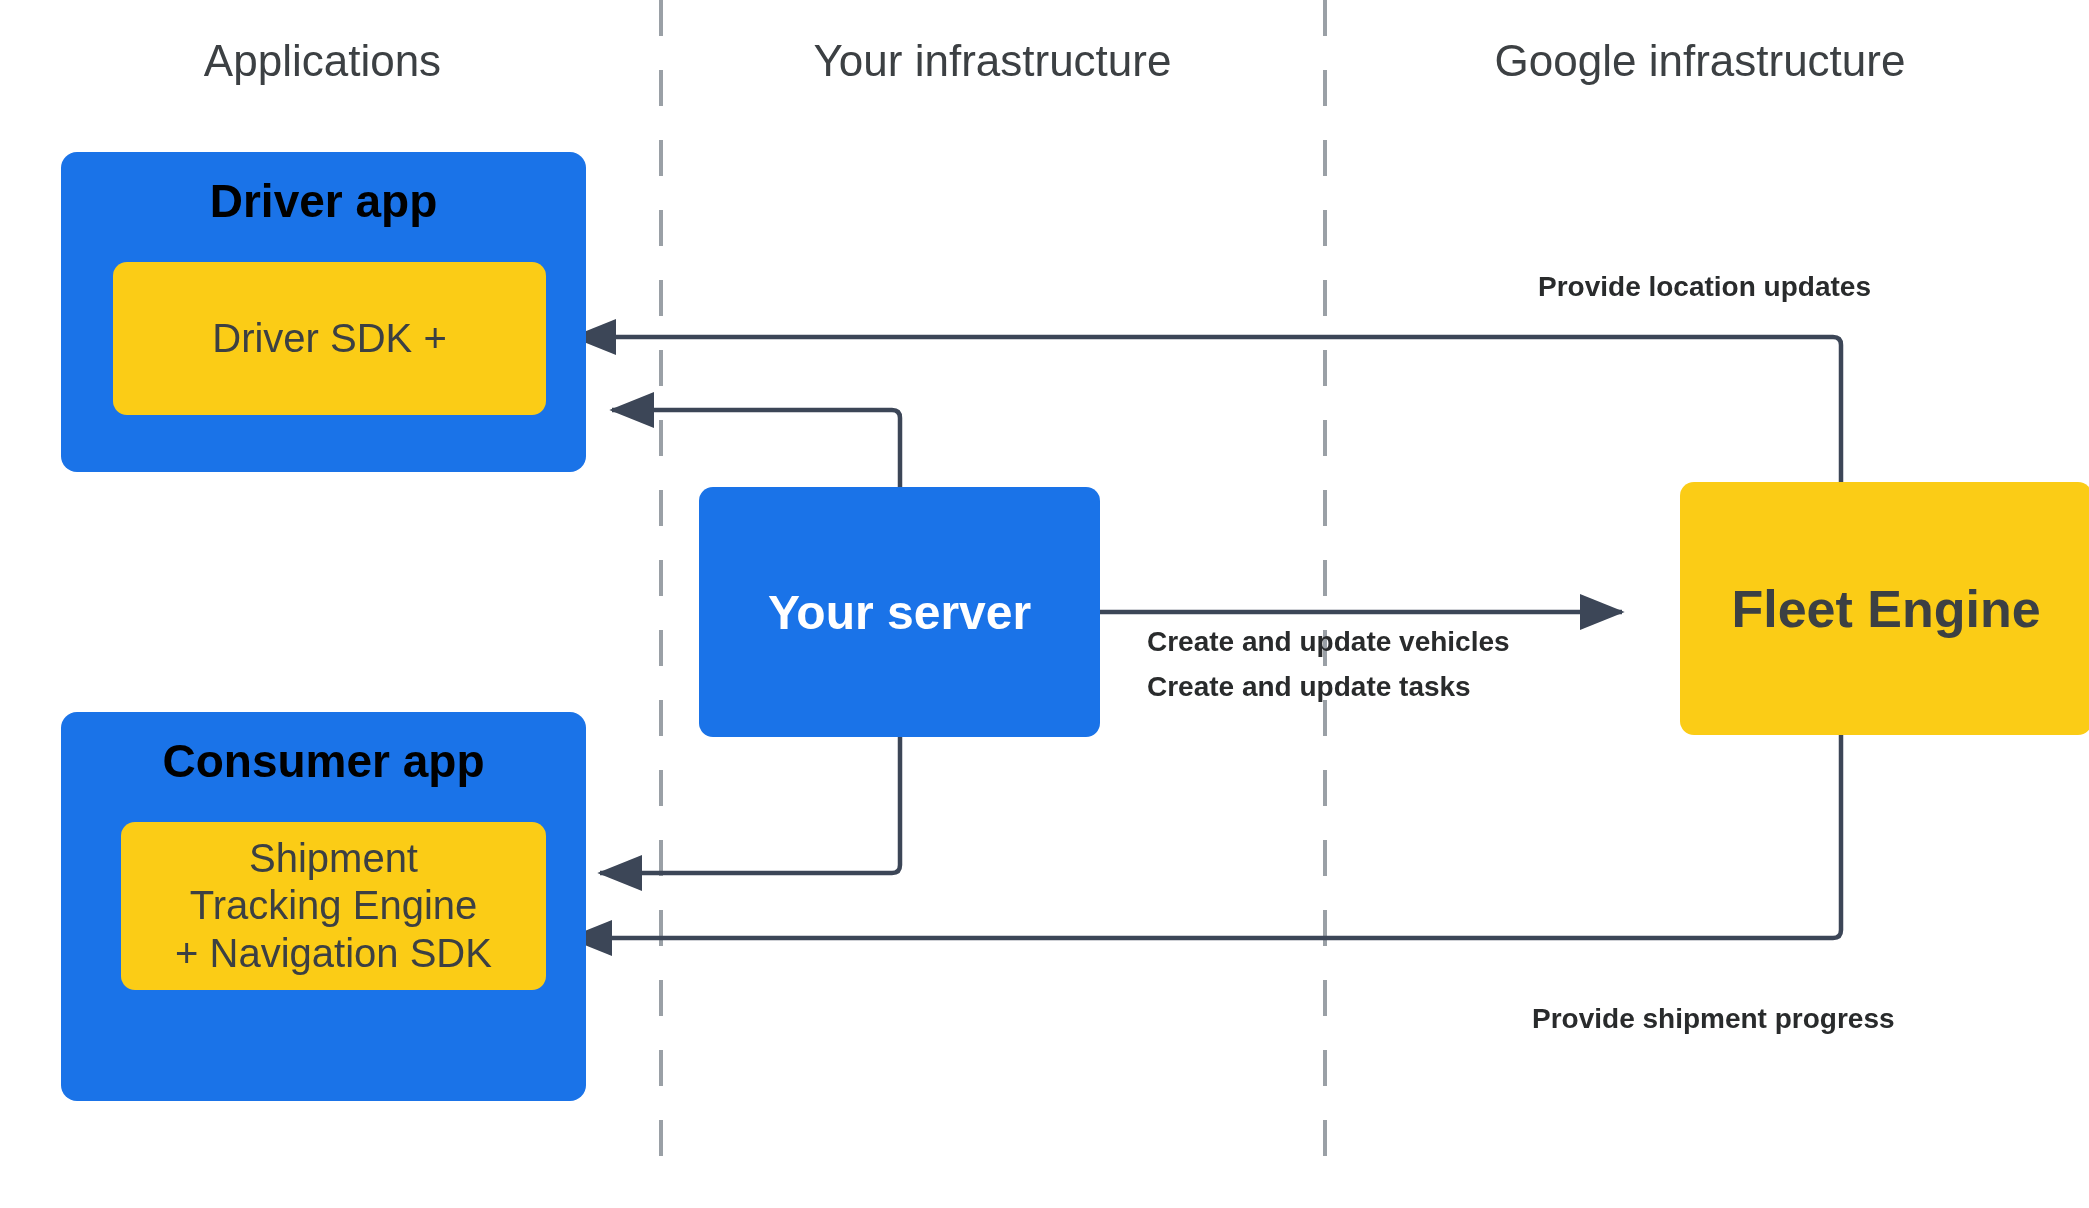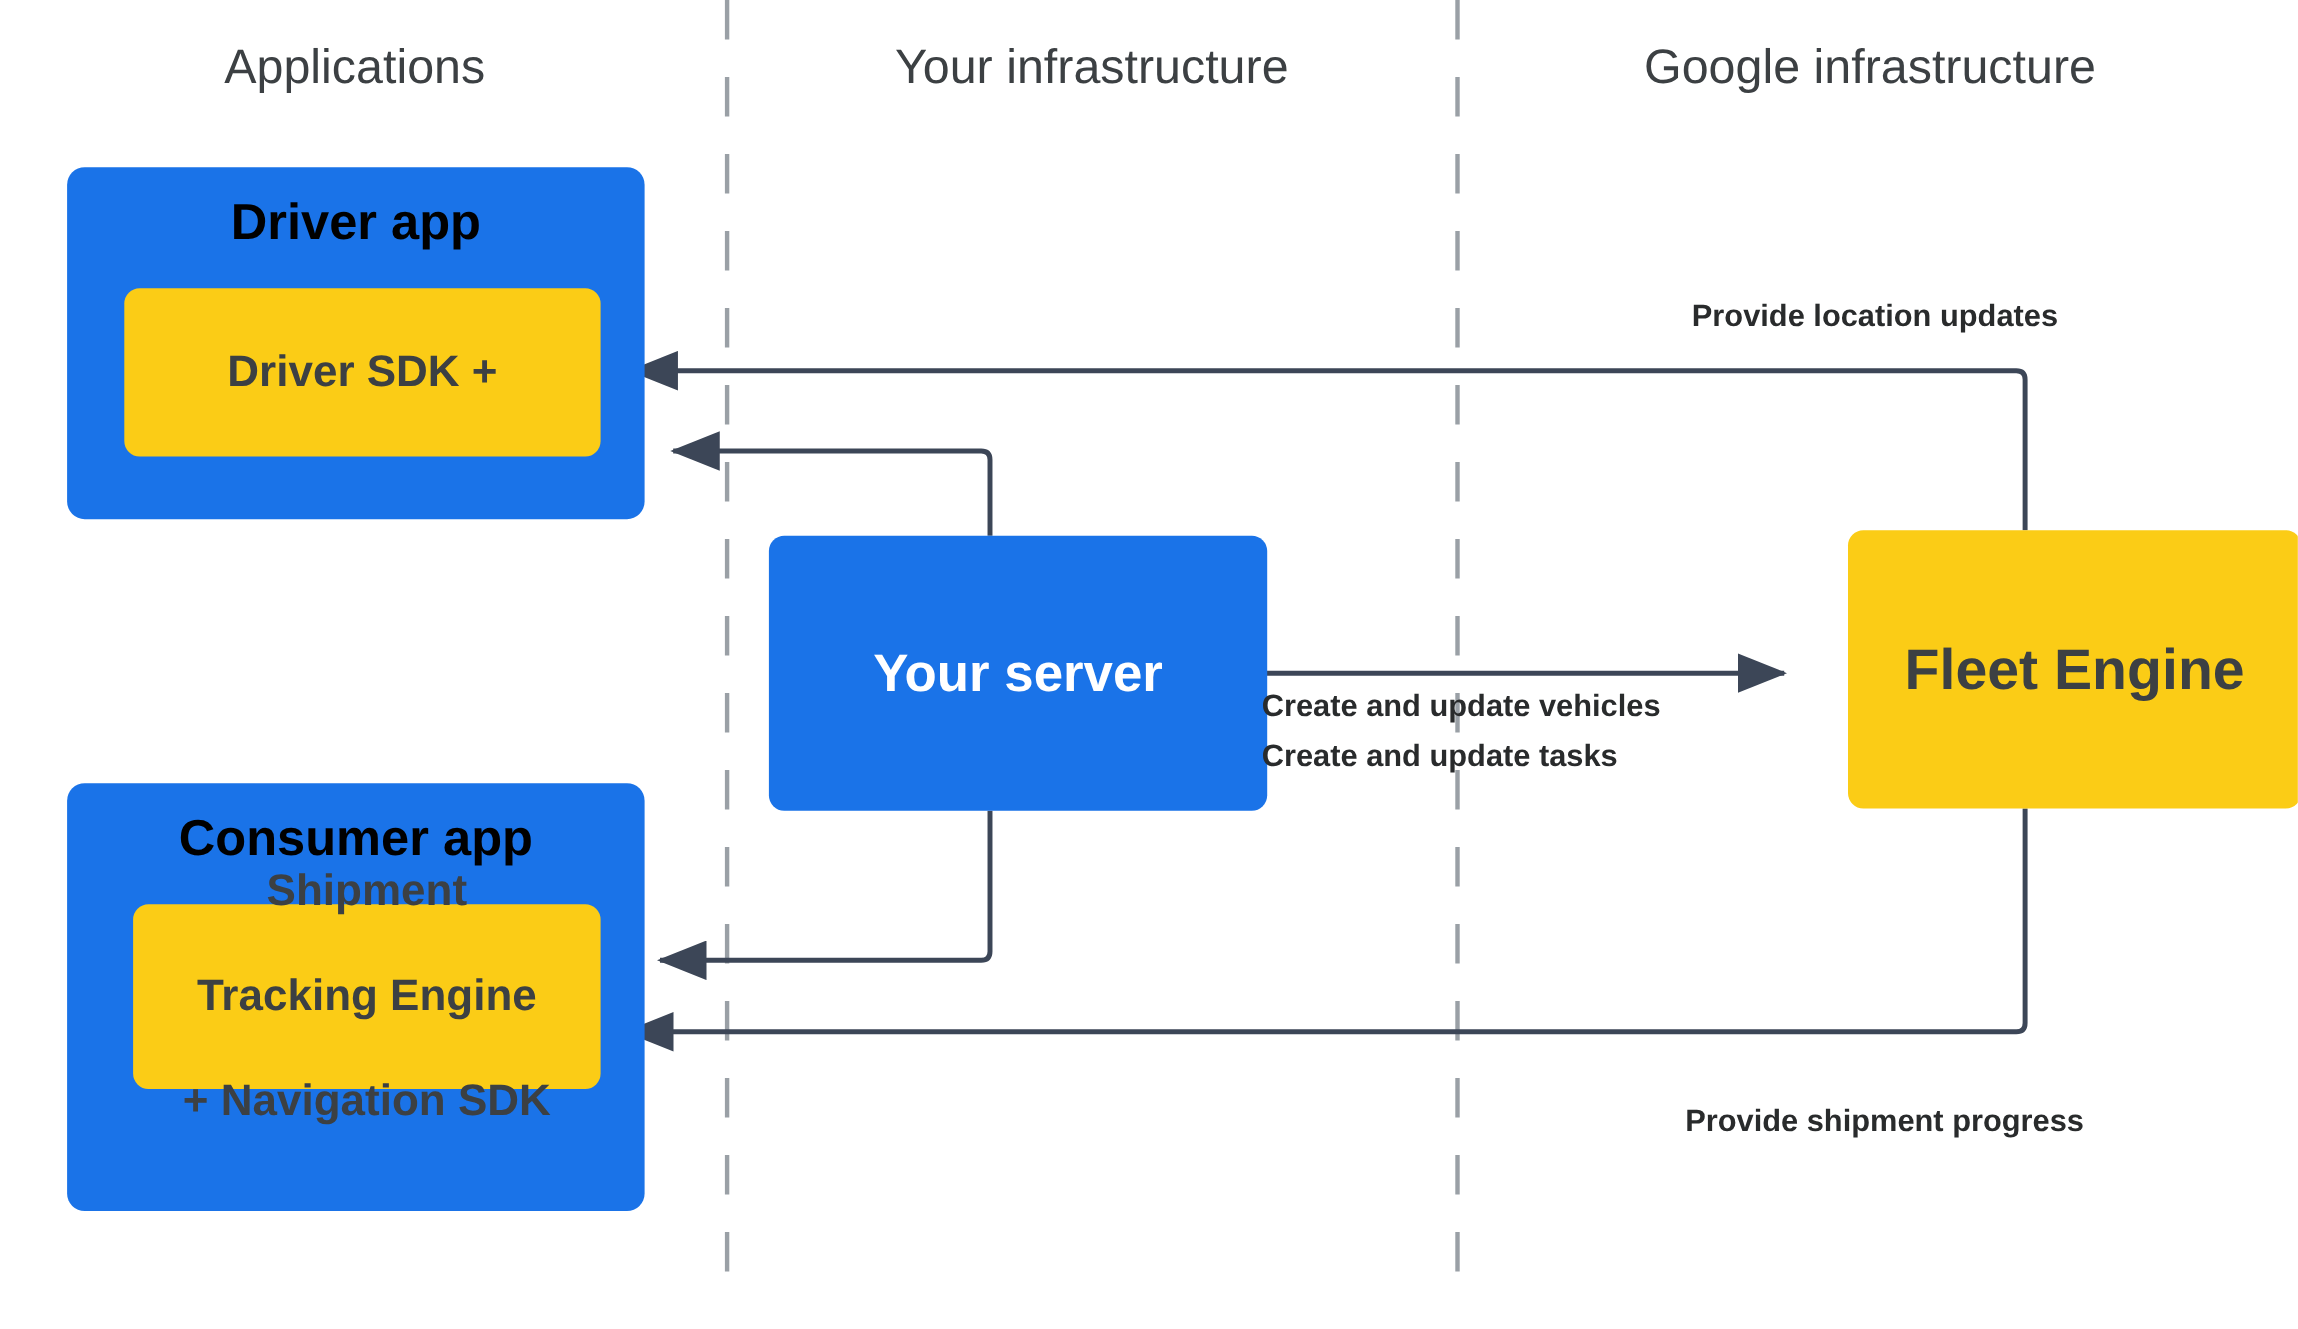--- a/index.html
+++ b/index.html
@@ -51,26 +51,25 @@
   }
   .sdk-box {
     position: absolute;
     border-radius: 14px;
     background: #fbcc16;
     display: flex;
     align-items: center;
     justify-content: center;
     text-align: center;
     color: #3c4043;
-    font-weight: bold;
+    font-weight: normal;
     font-size: 40px;
     line-height: 1.18;
     box-sizing: border-box;
     padding: 4px 10px;
-    gap: 48px;
   }
   .plain-box {
     position: absolute;
     border-radius: 14px;
     display: flex;
     align-items: center;
     justify-content: center;
     text-align: center;
     font-weight: bold;
     box-sizing: border-box;
@@ -134,21 +133,21 @@
 
   <div class="app-box" style="left:61px; top:712px; width:525px; height:389px;">
     <div class="app-title" style="top:22px;">Consumer app</div>
     <div class="sdk-box" style="left:60px; top:110px; width:425px; height:168px; flex-direction:column;">
       <span>Shipment</span>
       <span>Tracking Engine</span>
       <span>+ Navigation SDK</span>
     </div>
   </div>
 
-  <div class="plain-box" id="your-server-box" style="left:699px; top:487px; width:453px; height:250px;">Your server</div>
+  <div class="plain-box" id="your-server-box" style="left:699px; top:487px; width:401px; height:250px;">Your server</div>
 
   <div class="plain-box" id="fleet-engine-box" style="left:1636px; top:482px; width:412px; height:253px;">Fleet Engine</div>
 
   <div class="edge-label" style="left:1538px; top:270px;">Provide location updates</div>
 
   <div class="edge-label" style="left:1147px; top:625px;">Create and update vehicles</div>
   <div class="edge-label" style="left:1147px; top:670px;">Create and update tasks</div>
 
   <div class="edge-label" style="left:1532px; top:1002px;">Provide shipment progress</div>
 

